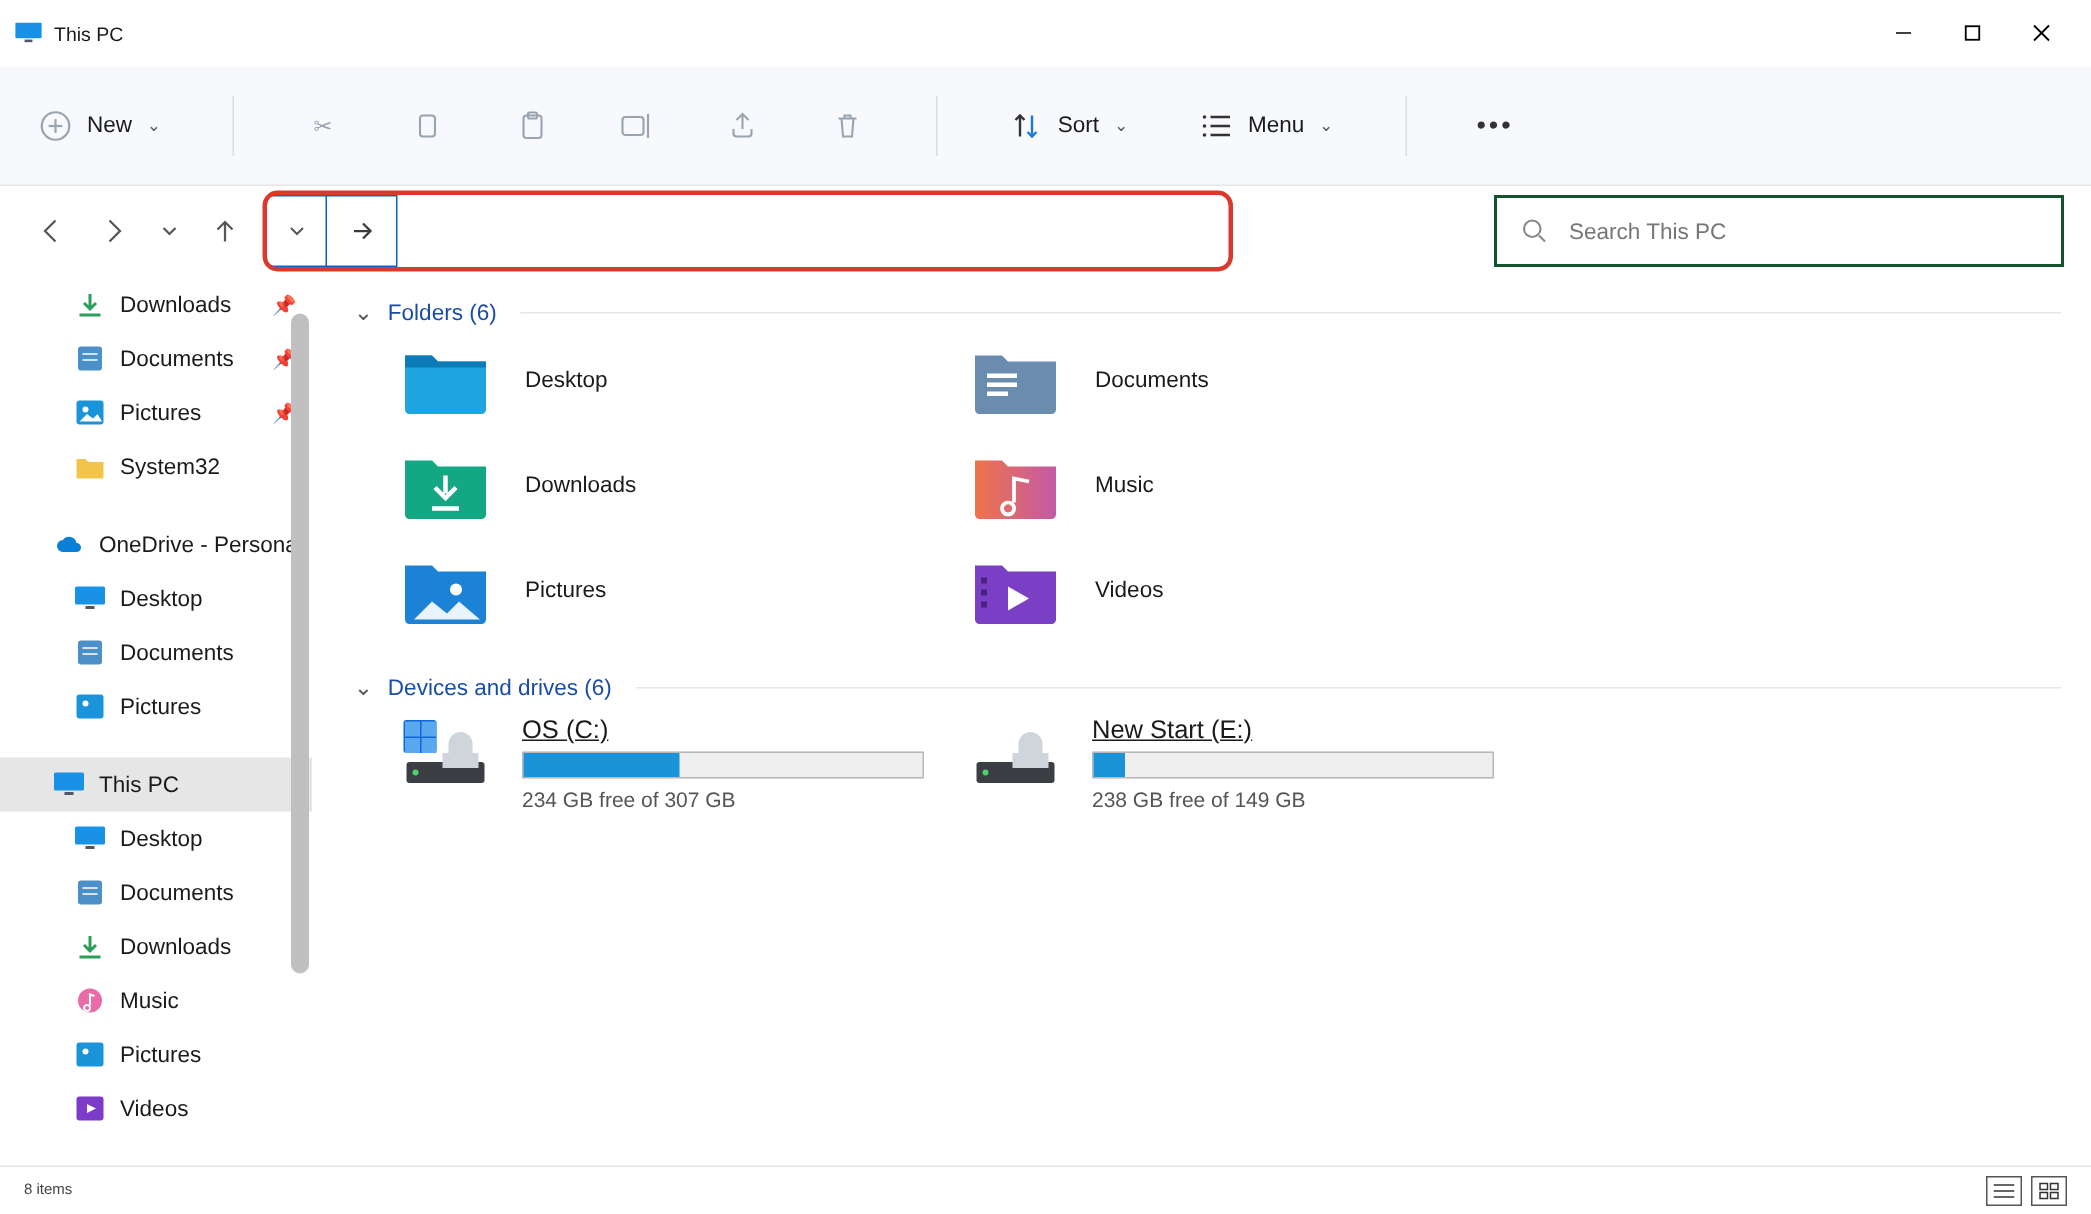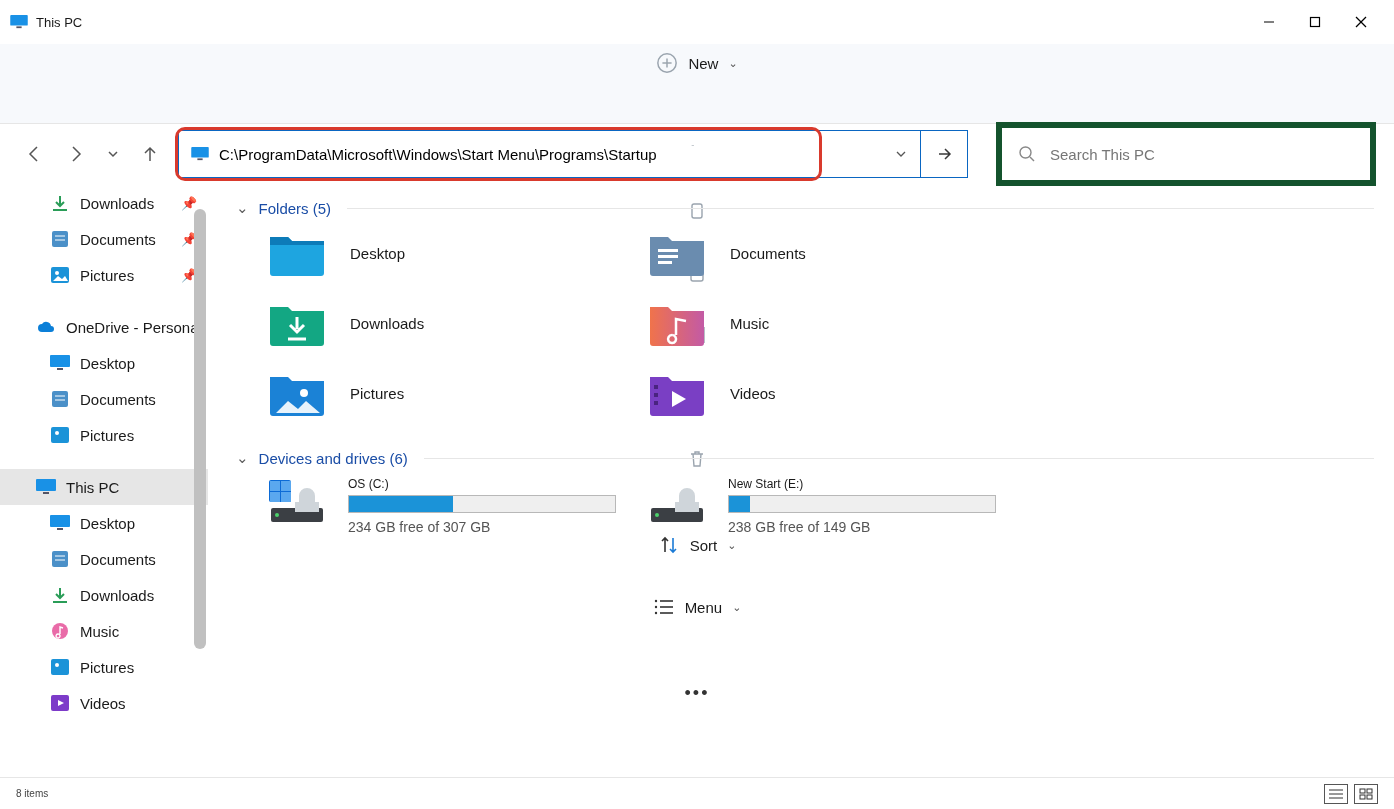--- a/index.html
+++ b/index.html
@@ -8,37 +8,37 @@
 
 .titlebar { height: 44px; display: flex; align-items: center; padding: 0 10px; }
 .titlebar-icon { width: 18px; height: 14px; margin-right: 8px; }
 .title-text { font-size: 13px; }
 .titlebar-spacer { flex: 1; }
 .win-controls { display: flex; }
 .win-btn { width: 46px; height: 32px; display: flex; align-items: center; justify-content: center; }
 .win-btn svg { width: 12px; height: 12px; }
 
 
-.toolbar { height: 80px; display: flex; align-items: center; padding: 0 14px; gap: 24px; background: #f7f9fc; border-bottom: 1px solid #e6e6e6; flex-direction: column; }
+.toolbar { height: 80px; display: flex; align-items: center; padding: 0 14px; gap: 24px; background: #f7f9fc; border-bottom: 1px solid #e6e6e6; }
 .tb-sep { width: 1px; height: 40px; background: #d9dde2; margin: 0 12px; }
 .tb-btn { display: flex; align-items: center; gap: 10px; padding: 8px 12px; border-radius: 6px; font-size: 15px; color: #9aa4ae; }
 .tb-btn.labeled { color: #1a1a1a; }
 .tb-icon { width: 22px; height: 22px; display: flex; align-items: center; justify-content: center; }
 .chev-small { font-size: 11px; color: #555; }
 
 
 .navrow { height: 60px; display: flex; align-items: center; padding: 0 18px 0 20px; gap: 14px; }
 .nav-btn { width: 28px; height: 28px; display: flex; align-items: center; justify-content: center; color:#565656;}
 .addr-wrap { flex: 1; position: relative; display: flex; align-items: center; }
 .addr-box { flex: 1; height: 48px; border: 1px solid #0a66c2; border-right:none; display: flex; align-items: center; padding: 0 12px; gap: 10px; font-size: 15px; position: relative; }
 .addr-highlight-frame { position: absolute; top: -3px; left: -3px; right: 146px; bottom: -3px; border: 3px solid #d93a2d; border-radius: 10px; pointer-events: none; }
 .addr-input { border: none; outline: none; flex: 1; font-size: 15px; }
 .addr-drop { width: 40px; height: 48px; display: flex; align-items: center; justify-content: center; border-top: 1px solid #0a66c2; border-bottom: 1px solid #0a66c2; }
 .addr-go { width: 48px; height: 48px; border: 1px solid #0a66c2; display: flex; align-items: center; justify-content: center; margin-left:-1px;}
-.search-box { width: 380px; height: 64px; border: 6px solid #14532d; display: flex; align-items: center; padding: 15px 16px; gap: 14px; color: #767676; font-size: 15px; margin-left: 14px; }
+.search-box { width: 380px; height: 48px; border: 2px solid #14532d; display: flex; align-items: center; padding: 15px 16px; gap: 14px; color: #767676; font-size: 15px; margin-left: 14px; }
 
 
 .main { position: absolute; top: 185px; left: 0; right: 0; bottom: 32px; display: flex; }
 .sidebar { width: 208px; overflow: hidden; position: relative; }
 .treeitem { height: 36px; display: flex; align-items: center; padding-left: 50px; gap: 10px; font-size: 15px; white-space: nowrap; }
 .treeitem.top { padding-left: 36px; }
 .treeitem.selected { background: #e6e6e6; }
 .tv-icon { width: 20px; height: 18px; flex-shrink: 0; }
 .pin { margin-left: auto; margin-right: 10px; color: #888; font-size: 13px; }
 .tree-gap { height: 16px; }
@@ -51,21 +51,21 @@
 .section-hdr-line { flex: 1; height: 1px; background: #e6e6e6; margin-left: 6px; }
 .chev-hdr { color: #5a5a5a; }
 .folders-grid { display: grid; grid-template-columns: 380px 380px; row-gap: 18px; margin-left: 30px; margin-bottom: 30px; }
 .folder-item { display: flex; align-items: center; gap: 22px; }
 .big-icon { width: 62px; height: 52px; display:flex; align-items:center; justify-content:center;}
 .folder-name { font-size: 15px; }
 .drives-grid { display: grid; grid-template-columns: 380px 380px; margin-left: 30px; }
 .drive-item { display: flex; gap: 20px; }
 .drive-icon { width: 62px; height: 48px; display:flex; align-items:center; justify-content:center; }
 .drive-info { flex: 1; padding-right: 30px; }
-.drive-name { font-size: 12px; margin-bottom: 4px; }
+.drive-name { font-size: 17px; margin-bottom: 4px; text-decoration: underline; }
 .drive-bar { height: 18px; border: 1px solid #b8b8b8; background: #efefef; margin-bottom: 6px; }
 .drive-fill { height: 100%; background: #1b93d8; }
 .drive-free { font-size: 14px; color: #555; }
 
 
 .statusbar { position: absolute; bottom: 0; left: 0; right: 0; height: 32px; border-top: 1px solid #e6e6e6; display: flex; align-items: center; padding: 0 16px; font-size: 10px; color: #444; }
 .view-toggle { margin-left: auto; display: flex; gap: 6px; }
 .view-toggle-btn { width: 24px; height: 20px; border: 1px solid #555; display:flex; align-items:center; justify-content:center;}
 
 
@@ -205,27 +205,20 @@
         <path d="M2 4 l4 4 l4 -4" fill="none" stroke="#565656" stroke-width="1.5"></path>
       </svg>
     </div>
   <div class="nav-btn">
       <svg width="18" height="18" viewBox="0 0 18 18">
         <path d="M9 16 V3 M4 8 l5 -5 l5 5" fill="none" stroke="#565656" stroke-width="1.5"></path>
       </svg>
     </div>
 
   <div class="addr-wrap">
-    <div class="addr-box">
-      <svg width="18" height="14" viewBox="0 0 20 16">
-          <rect class="i-monitor" x="0" y="0" width="20" height="12" rx="1"></rect>
-          <rect x="7" y="13" width="6" height="2" fill="#556"></rect>
-        </svg>
-      <input class="addr-input" value="C:\ProgramData\Microsoft\Windows\Start Menu\Programs\Startup" style="">
-    </div>
     <div class="addr-drop">
         <svg width="12" height="12" viewBox="0 0 12 12">
           <path d="M2 4 l4 4 l4 -4" fill="none" stroke="#565656" stroke-width="1.3"></path>
         </svg>
       </div>
     <div class="addr-go">
         <svg width="18" height="18" viewBox="0 0 18 18">
           <path d="M4 9 h10 M10 4 l5 5 l-5 5" fill="none" stroke="#3a3a3a" stroke-width="1.5"></path>
         </svg>
       </div>
@@ -263,20 +256,26 @@
       </div>
     <div class="treeitem">
         <svg class="tv-icon" viewBox="0 0 20 18">
           <rect class="i-pic" x="1" y="1" width="18" height="16" rx="2"></rect>
           <circle cx="7" cy="7" r="2" fill="#fff"></circle>
           <path d="M3 15 l5 -5 l4 3 l3 -3 l3 5 z" fill="#fff"></path>
         </svg>
         <span>Pictures</span>
         <span class="pin">📌</span>
       </div>
+    <div class="treeitem">
+        <svg class="tv-icon" viewBox="0 0 20 18">
+          <path class="i-yellow" d="M1 4 h6 l2 2 h10 v10 a1 1 0 0 1 -1 1 H2 a1 1 0 0 1 -1 -1 z"></path>
+        </svg>
+        <span>System32</span>
+      </div>
     <div class="tree-gap"></div>
     <div class="treeitem top">
         <svg class="tv-icon" viewBox="0 0 20 14">
           <path class="i-cloud" d="M6 12 a4 4 0 0 1 0 -8 a5 5 0 0 1 9 2 a3 3 0 0 1 0 6 z"></path>
         </svg>
         <span>OneDrive - Personal</span>
       </div>
     <div class="treeitem">
         <svg class="tv-icon" viewBox="0 0 20 16">
           <rect class="i-monitor" x="0" y="0" width="20" height="12" rx="1"></rect>
@@ -351,21 +350,21 @@
         <span>Videos</span>
       </div>
     <div class="scroll-track">
         <div class="scroll-thumb"></div>
       </div>
   </div>
 
   <div class="content">
     <div class="section-hdr">
       <span class="chev-hdr">⌄</span>
-      <span>Folders (5)</span>
+      <span>Folders (6)</span>
       <div class="section-hdr-line"></div>
     </div>
     <div class="folders-grid">
       <div class="folder-item">
         <span class="big-icon">
             <svg width="58" height="48" viewBox="0 0 58 48">
               <path fill="#1ea5e0" d="M2 8 h18 l4 4 h32 v32 a3 3 0 0 1 -3 3 H5 a3 3 0 0 1 -3 -3 z"></path>
               <path fill="#0d7bb8" d="M2 8 h18 l4 4 h32 v4 H2 z"></path>
             </svg>
           </span>

